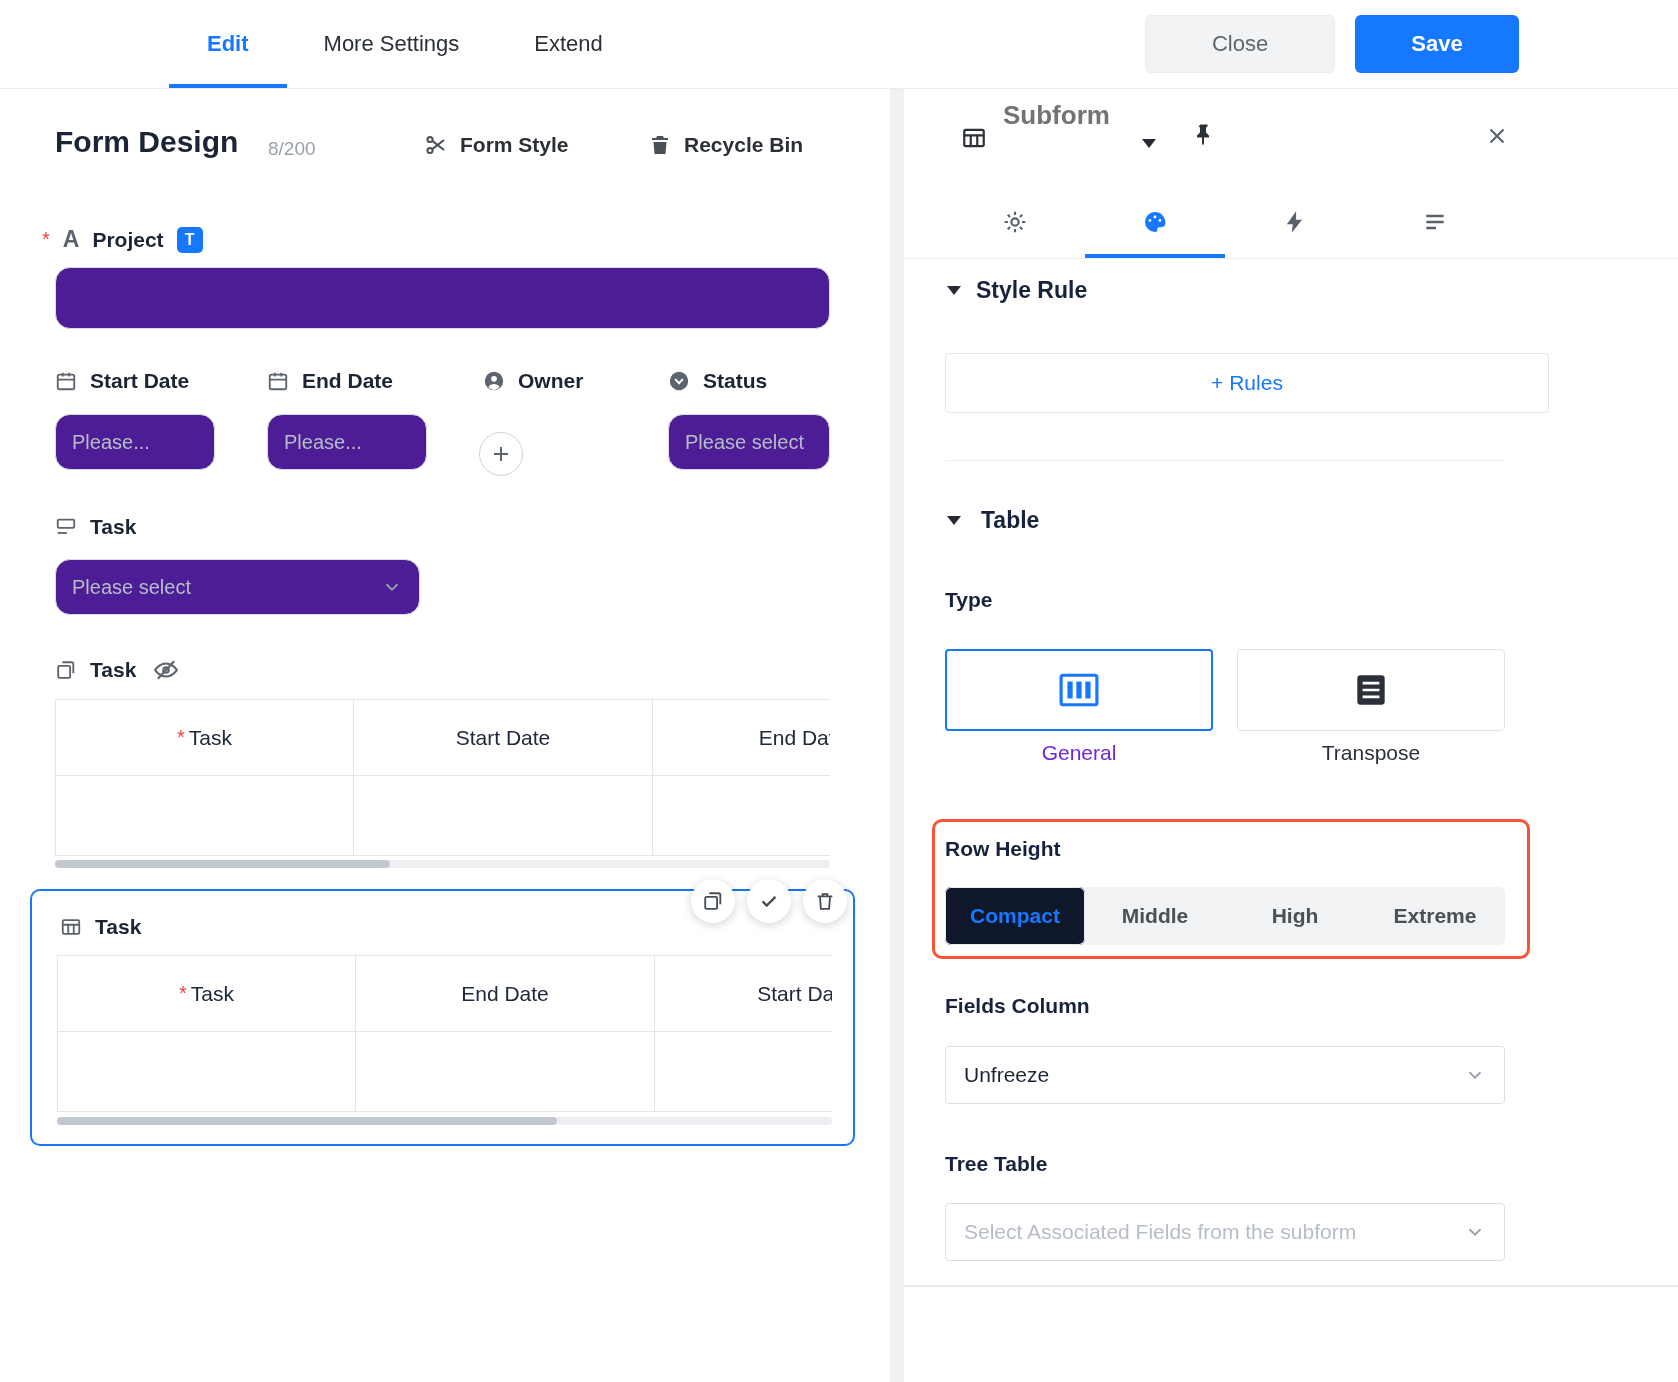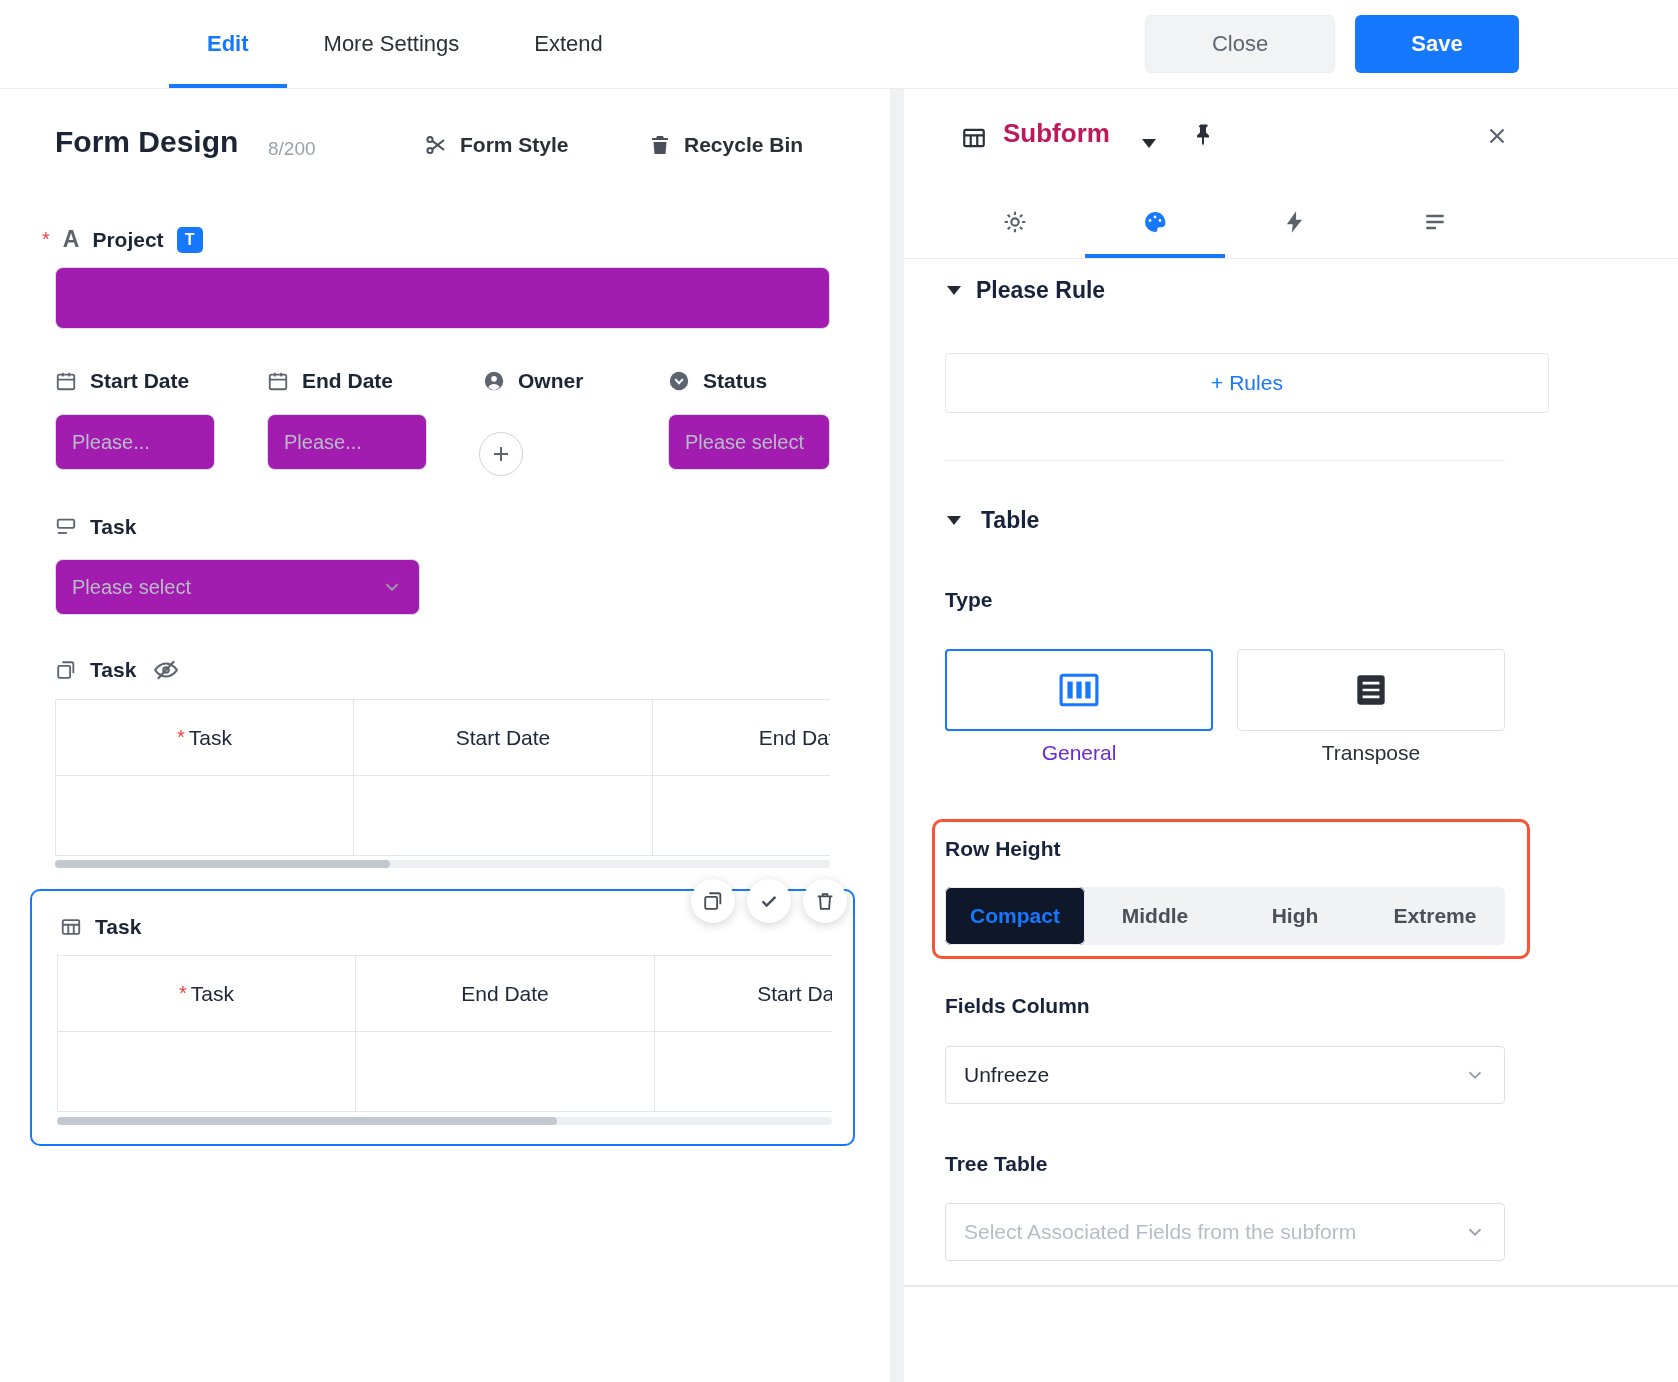--- a/index.html
+++ b/index.html
@@ -30,21 +30,21 @@
   .i24 { width:24px; height:24px; } .i24 svg{ width:24px; height:24px; }
   .i22 { width:22px; height:22px; } .i22 svg{ width:22px; height:22px; }
   .i26 { width:26px; height:26px; } .i26 svg{ width:26px; height:26px; }
 
   .flabel-row { position:absolute; display:flex; align-items:center; gap:13px; font-size:21px; font-weight:700; color:#1c2534; }
   .flabel-row .icon { color:#5d646e; }
   .req { color:#f53f3f; font-size:20px; font-weight:400; }
   .a-icon { color:#5d646e; font-weight:700; font-size:23px; }
   .t-badge { width:26px; height:26px; background:#1677ff; color:#fff; border-radius:5px; font-size:16px; font-weight:700; display:flex; align-items:center; justify-content:center; }
 
-  .input { position:absolute; background:#a21caf; border:1px solid #d8dce3; border-radius:8px; display:flex; align-items:center; padding:0 16px; overflow:hidden; white-space:nowrap; }
+  .input { position:absolute; background:#4c1d95; border:1px solid #d8dce3; border-radius:15px; display:flex; align-items:center; padding:0 16px; overflow:hidden; white-space:nowrap; }
   .placeholder { color:#b7bdc7; font-size:20px; }
   .chev { color:#9aa0ab; flex:none; }
   .dd { justify-content:space-between; }
 
   .project-label { left:42px; top:137px; }
   .project-input { left:55px; top:178px; width:775px; height:62px; }
   .startdate-label { left:55px; top:280px; }
   .enddate-label { left:267px; top:280px; }
   .owner-label { left:483px; top:280px; }
   .status-label { left:668px; top:280px;justify-content:center; }
@@ -79,21 +79,21 @@
   .tbl2 { left:25px; top:64px; }
   .sb2 { left:25px; top:226px; width:775px; }
   .sb2 .thumb { width:500px; }
 
   
   .gutter { position:absolute; left:890px; top:89px; width:14px; height:1293px; background:#eff1f3; }
 
   
   .panel { position:absolute; left:904px; top:89px; width:774px; height:1293px; background:#fff; }
   .phead-grid-icon { position:absolute; left:57px; top:36px; color:#2b3038; }
-  .phead-title { position:absolute; left:99px; top:29px; font-size:26px; font-weight:700; color:#be185d; }
+  .phead-title { position:absolute; left:99px; top:11px; font-size:26px; font-weight:700; color:#737373; }
   .caret-down { width:0; height:0; border-left:8px solid transparent; border-right:8px solid transparent; border-top:10px solid #262b33; }
   .caret-sm { border-left-width:7px; border-right-width:7px; border-top-width:9px; }
   .phead-caret { position:absolute; left:238px; top:50px; cursor:pointer; }
   .phead-pin { position:absolute; left:288px; top:33px; color:#2b3038; cursor:pointer; }
   .phead-close { position:absolute; left:580px; top:34px; color:#5a616b; cursor:pointer; }
 
   .ptabs { position:absolute; left:41px; top:98px; width:560px; height:70px; display:flex; }
   .ptab { flex:1; position:relative; display:flex; align-items:center; justify-content:center; color:#5a616b; cursor:pointer; }
   .ptab.active { color:#1677ff; }
   .ptab.active::after { content:""; position:absolute; left:0; right:0; bottom:-1px; height:4px; background:#1677ff; }
@@ -407,21 +407,21 @@
           <svg viewBox="0 0 24 24" fill="none" stroke="currentColor" stroke-width="2.4">
               <path d="M4 6.5h16M4 12h16M4 17.5h9"></path>
             </svg>
         </span>
       </div>
     </div>
     <div class="ptabs-divider"></div>
 
     <div class="sect-head sect-style">
       <span class="caret-down caret-sm"></span>
-      <span>Please Rule</span>
+      <span>Style Rule</span>
     </div>
     <button class="rules-btn">+ Rules</button>
     <div class="sect-divider"></div>
 
     <div class="sect-head sect-table">
       <span class="caret-down caret-sm"></span>
       <span>Table</span>
     </div>
 
     <div class="plabel type-label">Type</div>

